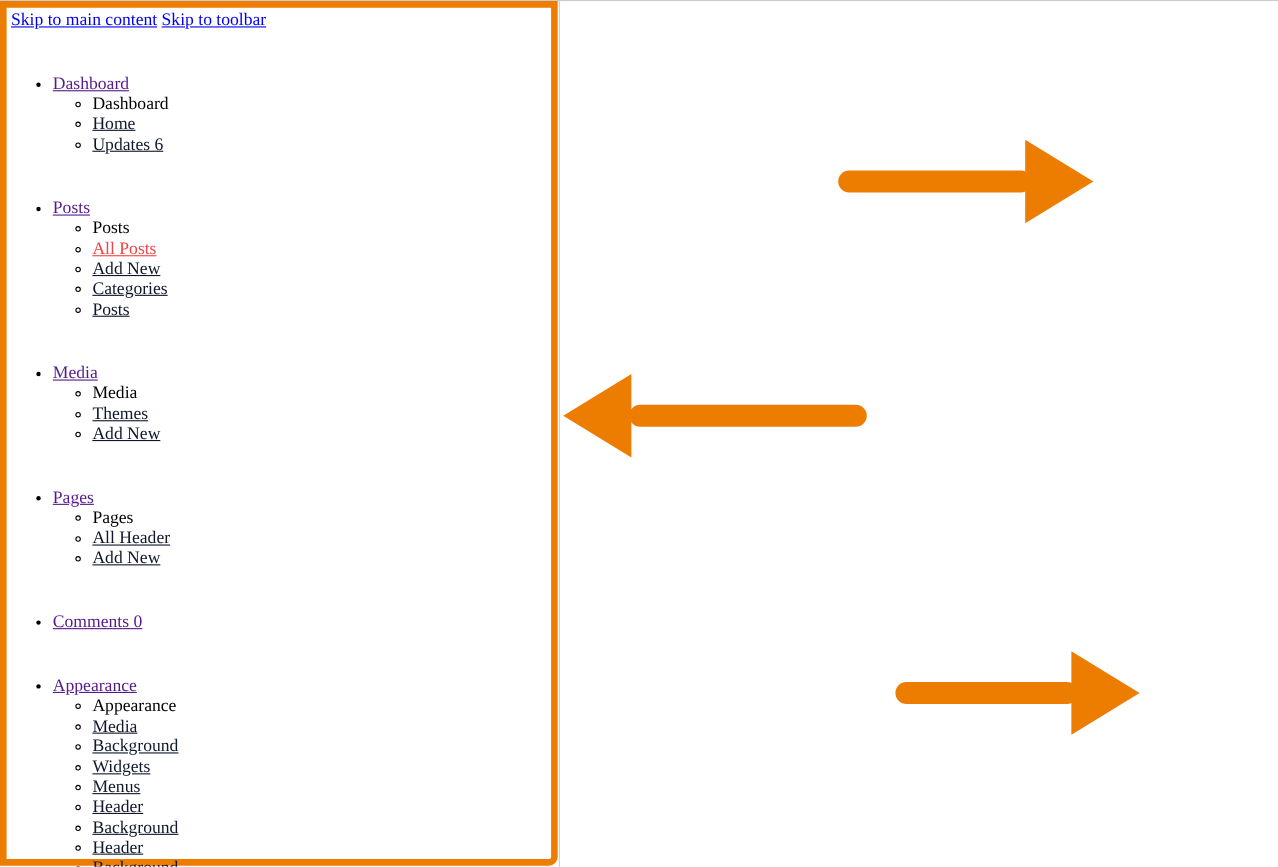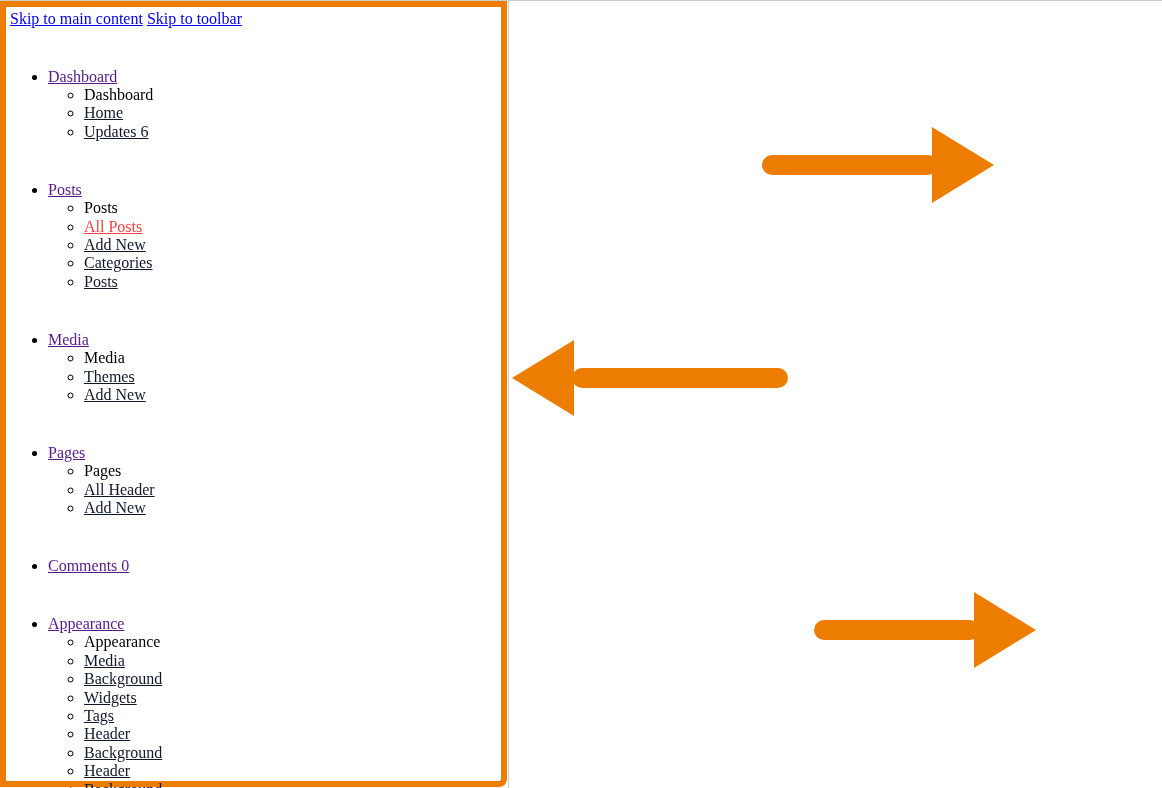--- a/index.html
+++ b/index.html
@@ -180,21 +180,21 @@
         </li>
 
         <li>
           <div class="bullet-row"></div>
           <a href="#" class="section-link">Appearance</a>
           <ul class="sub">
             <li class="staticline">Appearance</li>
             <li><a href="#" class="bluelink">Media</a></li>
             <li><a href="#" class="bluelink">Background</a></li>
             <li><a href="#" class="bluelink">Widgets</a></li>
-            <li><a href="#" class="bluelink">Tags</a></li>
+            <li><a href="#" class="bluelink">Menus</a></li>
             <li><a href="#" class="bluelink">Header</a></li>
             <li><a href="#" class="bluelink">Background</a></li>
             <li><a href="#" class="bluelink">Header</a></li>
             <li><a href="#" class="bluelink">Background</a></li>
 
           </ul>
         </li>
 
       </ul>
     </div>

